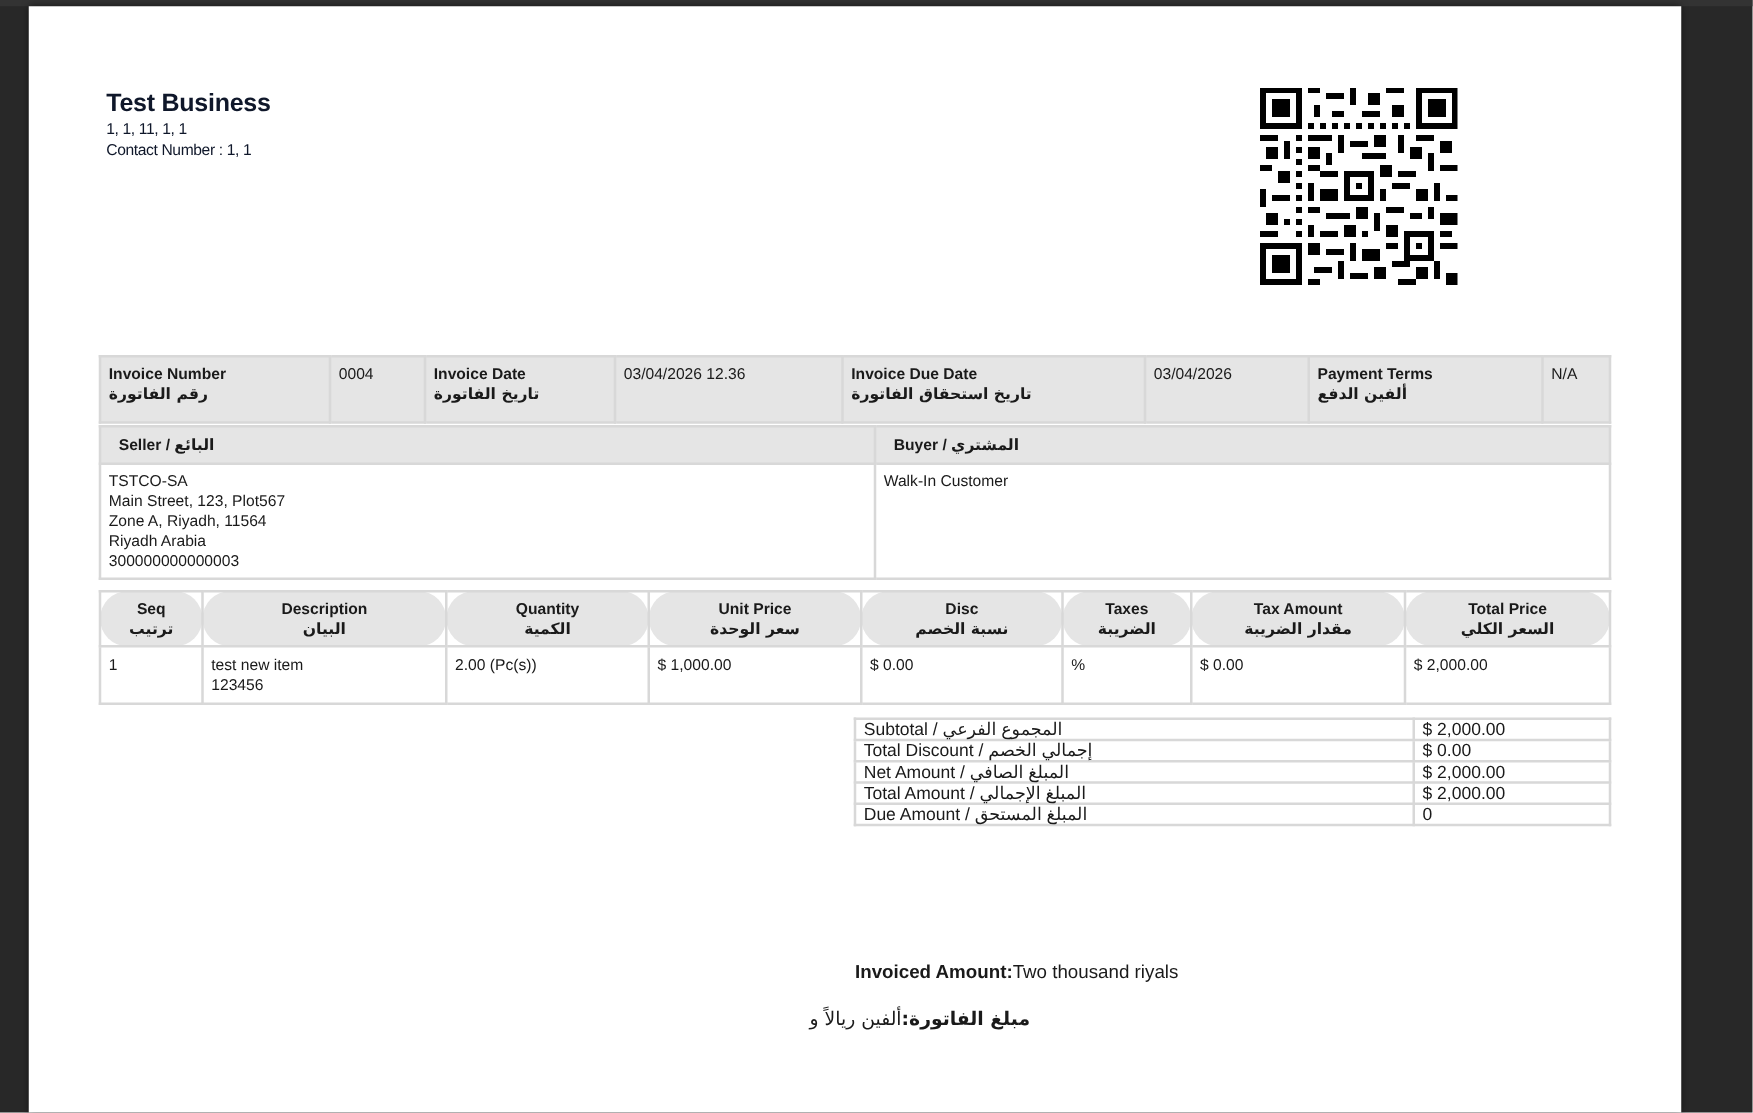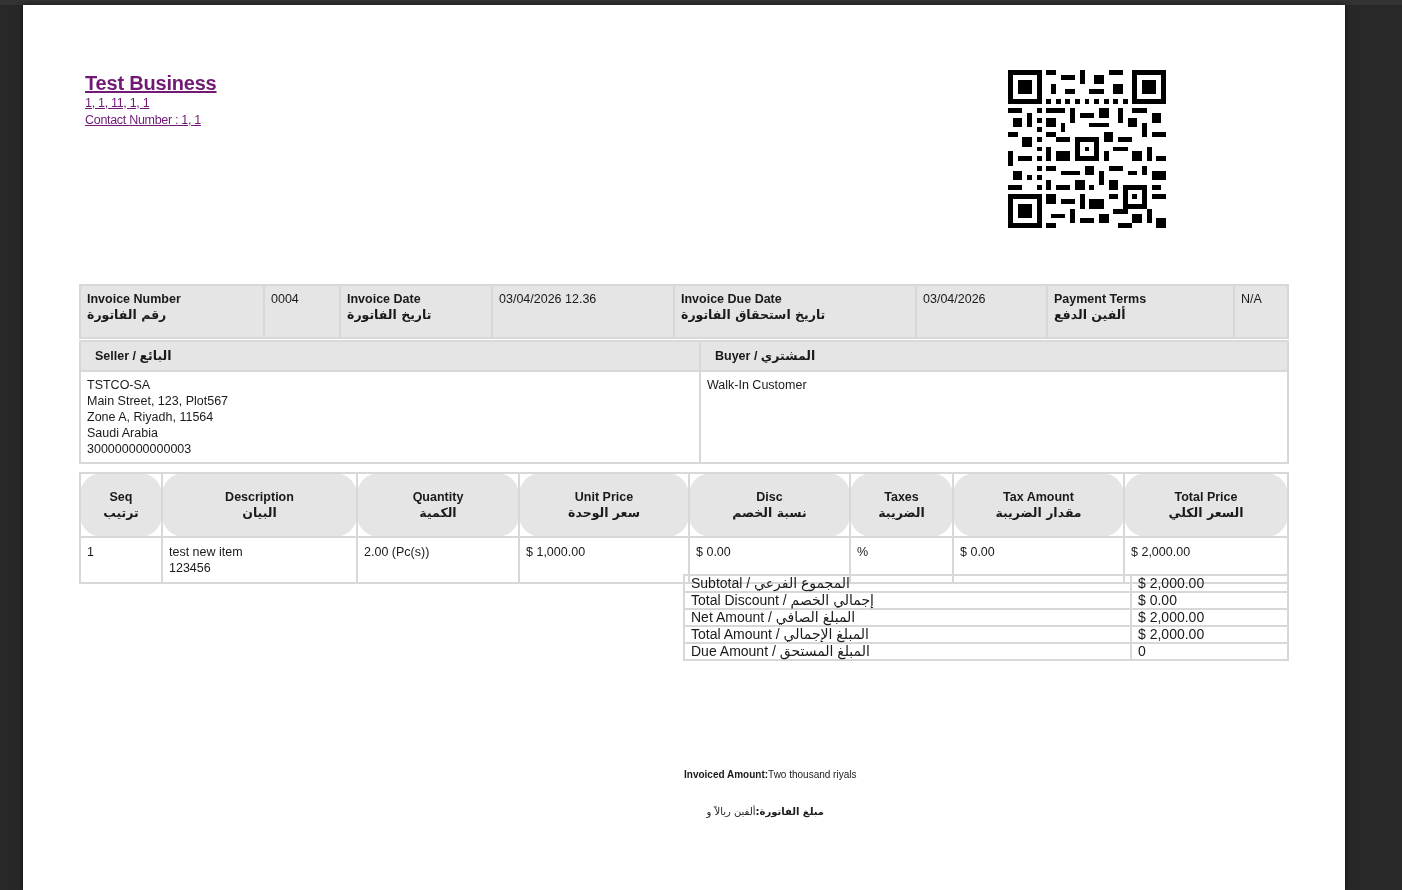--- a/index.html
+++ b/index.html
@@ -9,43 +9,43 @@
     position: relative;
     font-family: "Liberation Sans", "DejaVu Sans", sans-serif;
     color: #1a1a1a;
   }
   .topbar { position: absolute; left: 0; top: 0; width: 1402px; height: 5px; background: #333333; }
   .page {
     position: absolute; left: 23px; top: 5px; width: 1322px; height: 885px;
     background: #ffffff;
     box-shadow: 0 0 6px rgba(0,0,0,0.6);
   }
-  .biz { position: absolute; left: 62px; top: 66px; color: #701a75; text-decoration: underline; }
+  .biz { position: absolute; left: 62px; top: 66px; color: #0f172a; }
   .biz-name { font-size: 20px; font-weight: bold; letter-spacing: -0.2px; line-height: 24px; }
   .biz-line { font-size: 12.5px; line-height: 17px; letter-spacing: -0.3px; }
   .qr { position: absolute; left: 985px; top: 65px; width: 158px; height: 158px; }
   .title {
     position: absolute; left: 0; width: 1322px; top: 243px; text-align: center;
     font-size: 14.5px; font-weight: bold;
   }
   table { border-collapse: collapse; position: absolute; font-size: 12.5px; }
   td, th { border: 2px solid #d8d8d8; vertical-align: top; padding: 0; }
   .gray { background: #e5e5e5; }
   .meta { left: 56px; top: 279px; width: 1210px; }
   .meta td { height: 41px; padding: 5px 6px; line-height: 16px; }
   .b { font-weight: bold; }
   .parties { left: 56px; top: 335px; width: 1210px; }
   .parties th { text-align: left; font-weight: bold; padding: 5px 14px; height: 18px; line-height: 18px; font-size: 12.5px; }
   .parties td { padding: 5px 6px; height: 78px; line-height: 16px; }
   .items { left: 56px; top: 467px; width: 1210px; }
-  .items th { font-weight: bold; text-align: center; padding: 15px 6px; line-height: 16px; height: 32px; font-size: 12.5px; border-radius: 22px; }
+  .items th { font-weight: bold; text-align: center; padding: 5px 6px; line-height: 16px; height: 32px; font-size: 12.5px; border-radius: 22px; }
   .items td { padding: 6px 6px; height: 32px; line-height: 16px; }
   .totals { left: 660px; top: 569px; width: 606px; }
   .totals td { padding: 0 6px; height: 15px; line-height: 15px; font-size: 14px; }
-  .words { position: absolute; left: 661px; font-size: 10px; }
+  .words { position: absolute; left: 661px; font-size: 15px; }
   .ar { font-family: "DejaVu Sans", sans-serif; }
 </style>
 </head>
 <body>
 
 <div class="topbar"></div>
 
 <div class="page">
 
   <div class="biz">
@@ -201,21 +201,21 @@
     <tbody>
         <tr>
       <th class="gray" style="width:590px">Seller / البائع</th>
       <th class="gray">Buyer / المشتري</th>
     </tr>
     <tr>
       <td>
         <div>TSTCO-SA</div>
         <div>Main Street, 123, Plot567</div>
         <div>Zone A, Riyadh, 11564</div>
-        <div>Saudi Arabia</div>
+        <div>Riyadh Arabia</div>
         <div>300000000000003</div>
       </td>
       <td>
         <div>Walk-In Customer</div>
       </td>
     </tr>
   </tbody>
     </table>
 
   <table class="items">

